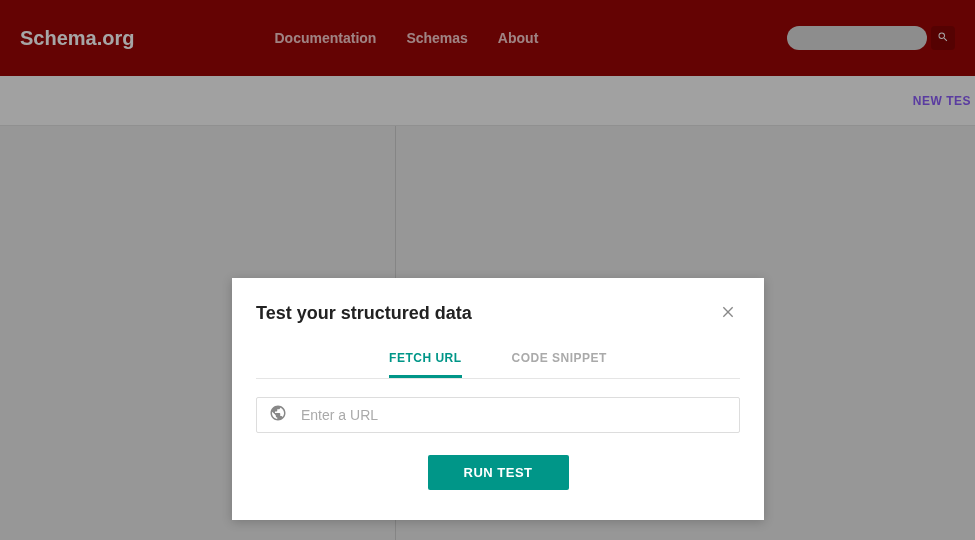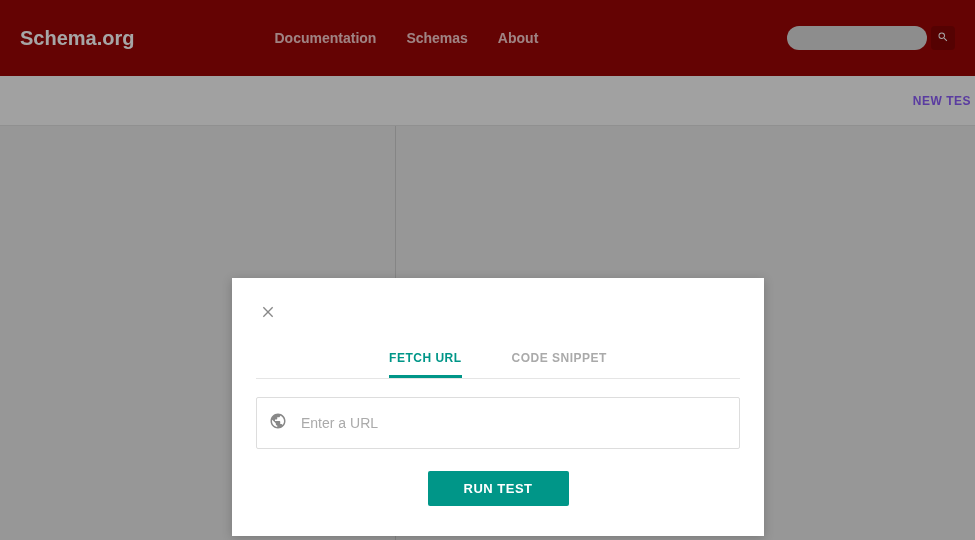--- a/index.html
+++ b/index.html
@@ -139,21 +139,21 @@
     .tab.active {
       color: #009688;
       border-bottom-color: #009688;
     }
     .url-row {
       display: flex;
       align-items: center;
       margin-top: 18px;
       border: 1px solid #ddd;
       border-radius: 2px;
-      padding: 14px 12px;
+      padding: 6px 12px;
     }
     .globe-icon { margin-right: 14px; }
     .globe-icon svg { fill: #888; }
     .url-input {
       border: none;
       outline: none;
       flex: 1;
       font-size: 14px;
       color: #666;
     }
@@ -199,20 +199,21 @@
 </div>
 
 <div class="content">
   <div class="divider-vertical"></div>
 </div>
 
 <div class="overlay"></div>
 
 <div class="modal">
   <div class="modal-header">
+    <div class="modal-title">Test your structured data</div>
     <button class="close-btn">
       <span>
         <svg width="16" height="16" viewBox="0 0 24 24" fill="none" stroke-width="2">
             <line x1="5" y1="5" x2="19" y2="19"></line>
             <line x1="19" y1="5" x2="5" y2="19"></line>
           </svg>
       </span>
     </button>
   </div>
   <div class="tabs">

